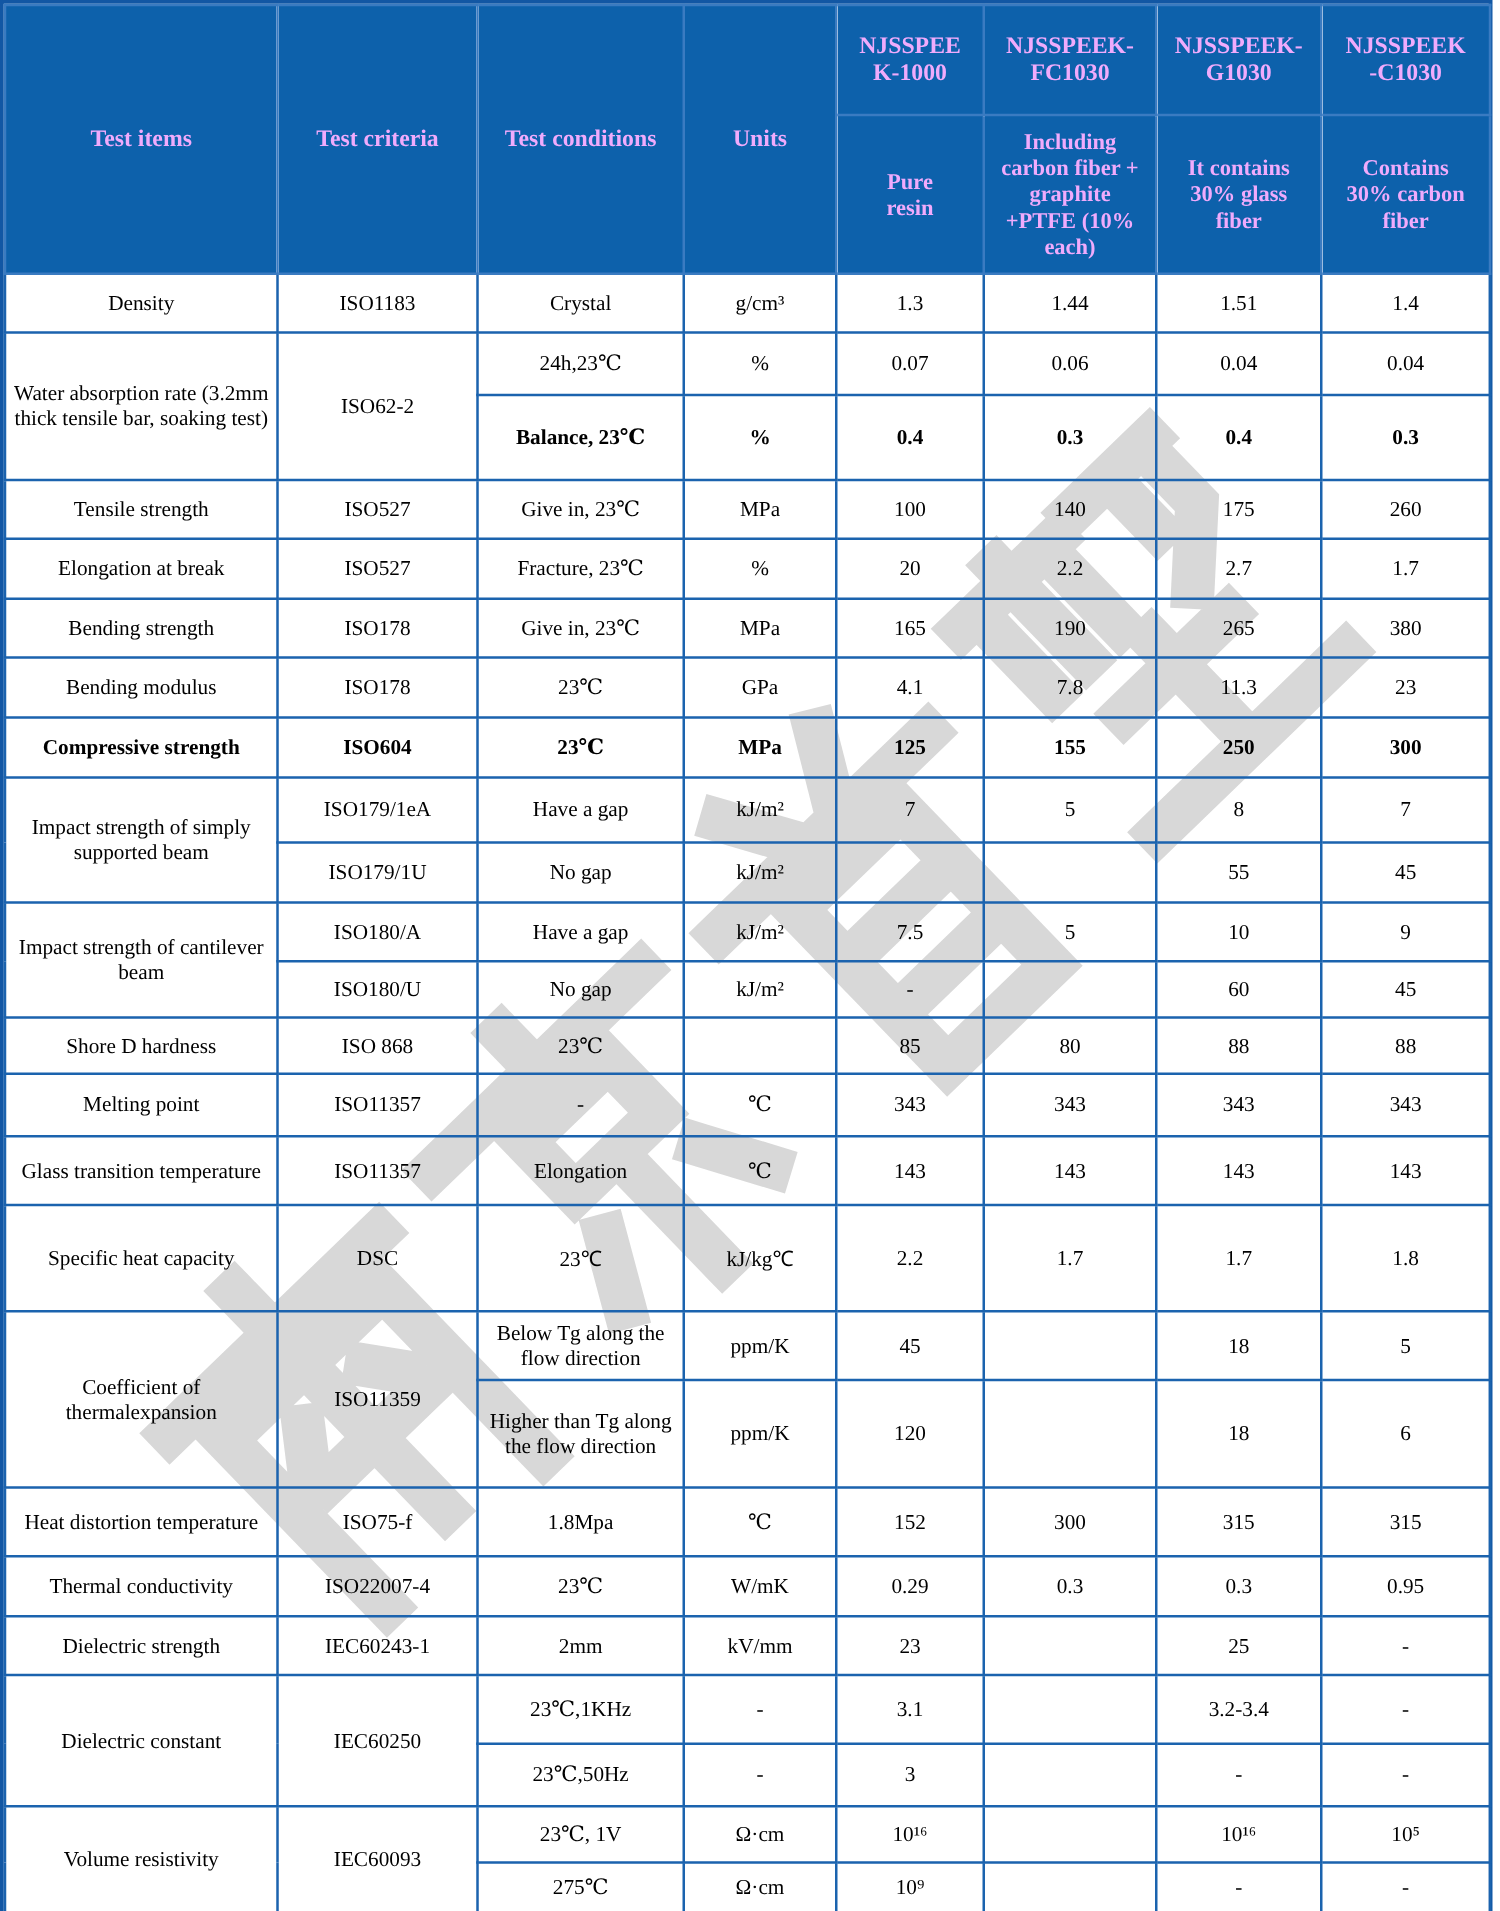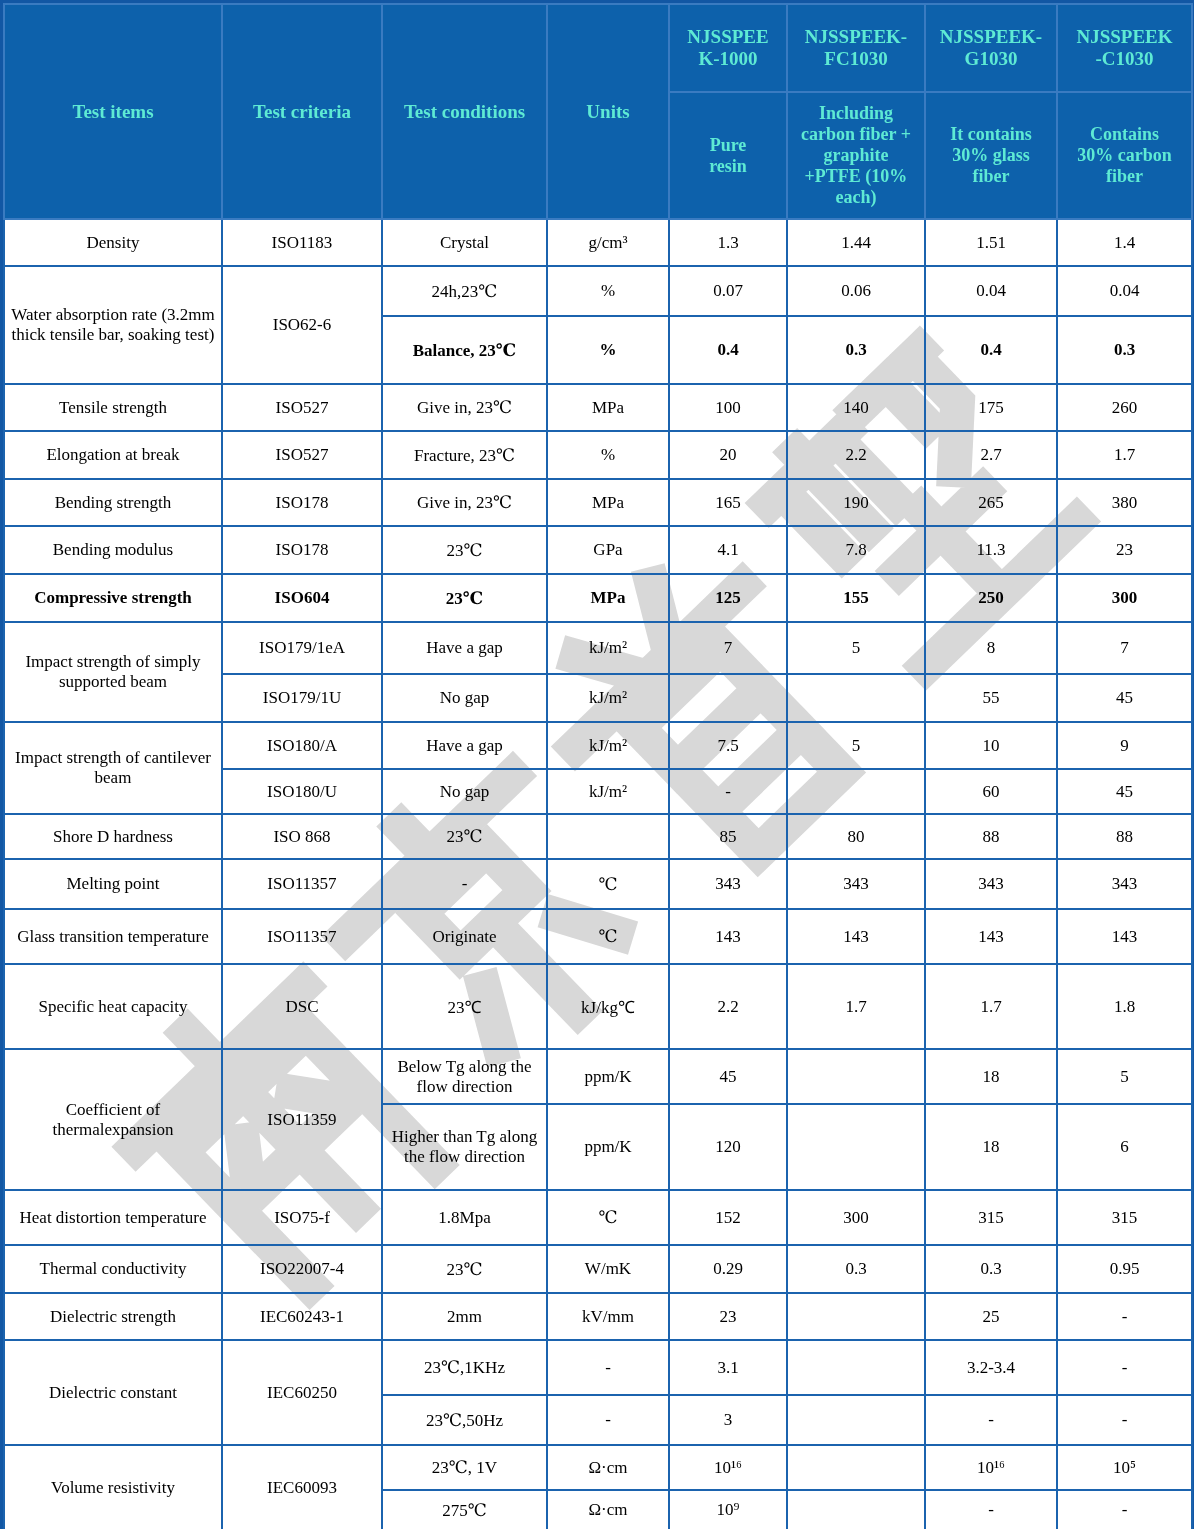--- a/index.html
+++ b/index.html
@@ -4,21 +4,21 @@
 <style>
   html,body{margin:0;padding:0;background:#ffffff;}
   body{font-family:"Liberation Serif","DejaVu Serif","DejaVu Sans",serif;color:#000;}
   .page{position:relative;width:1200px;min-height:1529px;overflow:hidden;background:#fff;}
   .watermark-svg{position:absolute;left:0;top:0;z-index:0;pointer-events:none;}
   .frame{position:relative;z-index:1;border:3px solid #1257a4;border-bottom:7px solid #1257a4;
          padding-bottom:4px;width:1194px;box-sizing:border-box;}
   table.spec{border-collapse:collapse;table-layout:fixed;width:100%;background:transparent;}
   table.spec td,table.spec th{border:2px solid #1b63ae;text-align:center;vertical-align:middle;
          padding:4px 6px;font-size:17px;white-space:pre-line;overflow:hidden;background:transparent;}
-  table.spec thead th{background:#0d61ab;color:#5eead4;border:2px solid #3a7bc1;
+  table.spec thead th{background:#0d61ab;color:#f0abfc;border:2px solid #3a7bc1;
          font-weight:bold;font-size:19px;}
   table.spec thead tr.prod-desc-row th{font-size:18px;}
   tr.hdr-name{height:88px;}
   tr.hdr-desc{height:127px;}
   td.item-cell{font-size:17px;}
   td.value-cell,td.unit-cell,td.criteria-cell,td.condition-cell{font-size:17px;}
 </style>
 </head>
 <body>
 
@@ -90,21 +90,21 @@
             <td class="criteria-cell">ISO1183</td>
             <td class="condition-cell">Crystal</td>
             <td class="unit-cell">g/cm³</td>
             <td class="value-cell">1.3</td>
             <td class="value-cell">1.44</td>
             <td class="value-cell">1.51</td>
             <td class="value-cell">1.4</td>
           </tr>
           <tr style="height: 50px;">
             <td class="item-cell" rowspan="2">Water absorption rate (3.2mm thick tensile bar, soaking test)</td>
-            <td class="criteria-cell" rowspan="2">ISO62-6</td>
+            <td class="criteria-cell" rowspan="2">ISO62-2</td>
             <td class="condition-cell">24h,23℃</td>
             <td class="unit-cell">%</td>
             <td class="value-cell">0.07</td>
             <td class="value-cell">0.06</td>
             <td class="value-cell">0.04</td>
             <td class="value-cell">0.04</td>
           </tr>
           <tr style="height: 68px; font-weight: bold;">
             <td class="condition-cell">Balance, 23℃</td>
             <td class="unit-cell">%</td>
@@ -217,21 +217,21 @@
             <td class="condition-cell">-</td>
             <td class="unit-cell">℃</td>
             <td class="value-cell">343</td>
             <td class="value-cell">343</td>
             <td class="value-cell">343</td>
             <td class="value-cell">343</td>
           </tr>
           <tr style="height: 55px;">
             <td class="item-cell">Glass transition temperature</td>
             <td class="criteria-cell">ISO11357</td>
-            <td class="condition-cell">Originate</td>
+            <td class="condition-cell">Elongation</td>
             <td class="unit-cell">℃</td>
             <td class="value-cell">143</td>
             <td class="value-cell">143</td>
             <td class="value-cell">143</td>
             <td class="value-cell">143</td>
           </tr>
           <tr style="height: 85px; font-family: Liberation Serif, serif;">
             <td class="item-cell">Specific heat capacity</td>
             <td class="criteria-cell">DSC</td>
             <td class="condition-cell">23℃</td>

